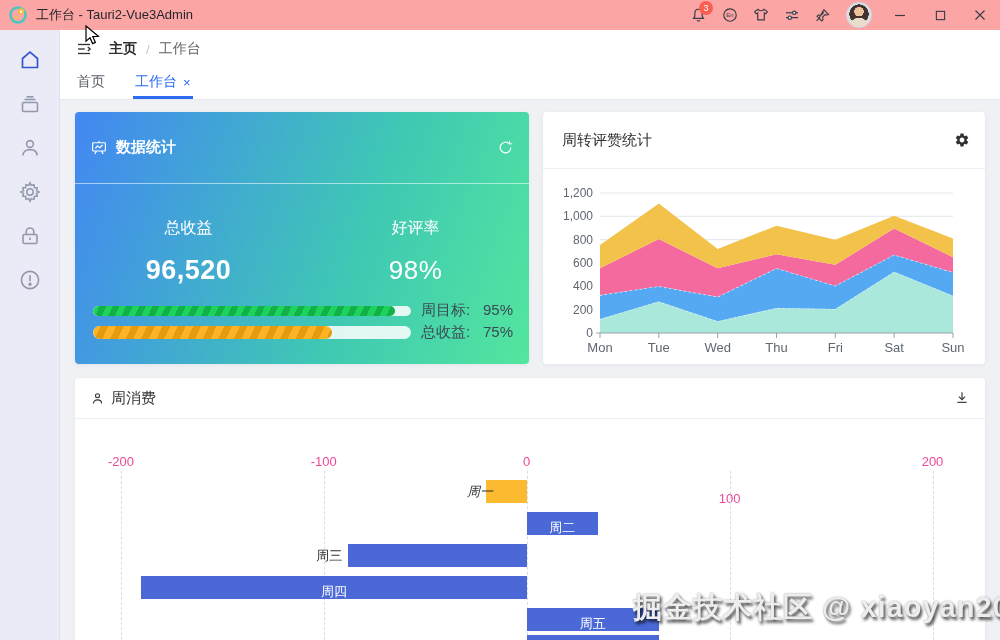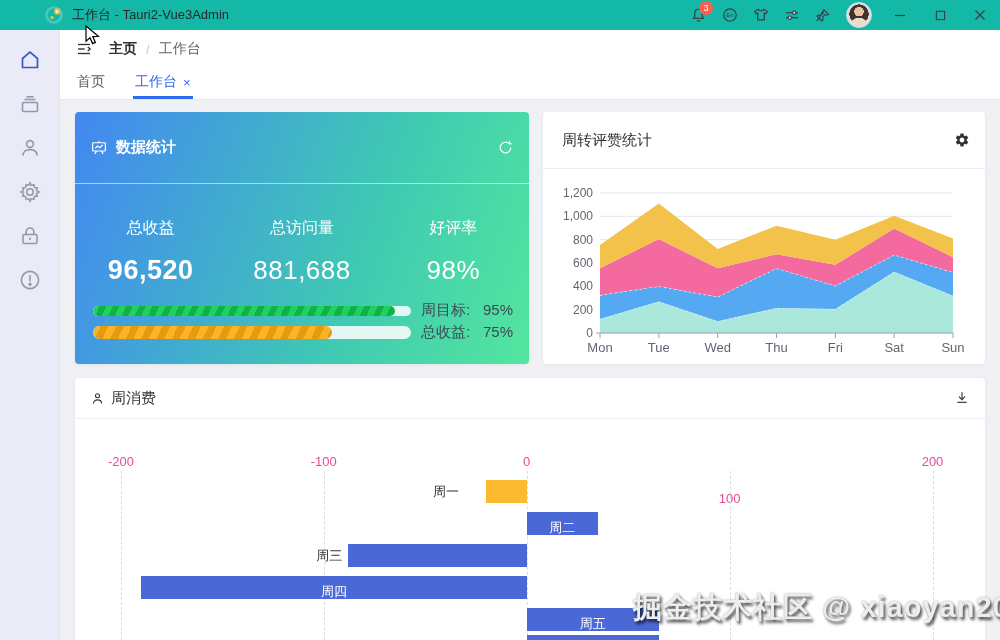--- a/index.html
+++ b/index.html
@@ -7,21 +7,21 @@
   body {
     font-family:"Liberation Sans","DejaVu Sans",sans-serif;
     position:relative; background:#f0f1f4; color:#303133; font-size:13px;
     -webkit-font-smoothing:antialiased;
   }
   svg { display:block; }
 
   
   .titlebar {
     position:absolute; left:0; top:0; width:1000px; height:30px;
-    background:#14b8a6; display:flex; align-items:center; z-index:50;padding-left:36px;
+    background:#fca5a5; display:flex; align-items:center; z-index:50;
   }
   .titlebar .logo { margin-left:8px; }
   .titlebar .win-title { margin-left:8px; font-size:13px; color:#25272b; }
   .tb-right { position:absolute; right:0; top:0; height:30px; display:flex; align-items:center; }
   .tb-ibtn { width:31px; height:30px; display:flex; align-items:center; justify-content:center; position:relative; cursor:pointer; }
   .tb-badge {
     position:absolute; top:1px; right:1px; min-width:14px; height:14px; border-radius:8px;
     background:#fa6050; color:#fff; font-size:9px; line-height:14px; text-align:center; padding:0 2px;
   }
   .avatar { width:26px; height:26px; border-radius:50%; margin:0 8px; overflow:hidden;
@@ -249,24 +249,20 @@
           <svg width="17" height="17" viewBox="0 0 24 24" fill="none" stroke="#fff" stroke-width="1.7">
             <path d="M19.5 12 a7.5 7.5 0 1 1 -2.2 -5.3"></path>
             <polyline points="17.8,2.8 17.6,7 21.6,6.6" stroke-width="1.5"></polyline>
           </svg>
         </span>
       </div>
       <div class="stats-row">
         <div class="stat-col">
           <div class="stat-label">总收益</div>
           <div class="stat-value big">96,520</div>
-        </div>
-        <div class="stat-col">
-          <div class="stat-label">总访问量</div>
-          <div class="stat-value">881,688</div>
         </div>
         <div class="stat-col">
           <div class="stat-label">好评率</div>
           <div class="stat-value">98%</div>
         </div>
       </div>
       <div class="prog-row" style="top:189px;">
         <div class="prog-track h10">
           <div class="prog-fill green" style="width: 95%;"></div>
         </div>
@@ -353,21 +349,21 @@
           <div class="gridline" style="left: 45.9px;"></div>
           <div class="axis-lab" style="left: 248.8px;">-100</div>
           <div class="gridline" style="left: 248.8px;"></div>
           <div class="axis-lab" style="left: 451.7px;">0</div>
           <div class="gridline" style="left: 451.7px;"></div>
           <div class="axis-lab" style="left: 654.6px; margin-top: 37px;">100</div>
           <div class="gridline" style="left: 654.6px;"></div>
           <div class="axis-lab" style="left: 857.5px;">200</div>
           <div class="gridline" style="left: 857.5px;"></div>
           <div class="hbar" style="left: 411.12px; top: 61px; width: 40.58px; background: rgb(252, 186, 48);"></div>
-          <div class="hbar-label-out" style="left: 338px; width: 46px; justify-content: flex-end; top: 61px;">周一</div>
+          <div class="hbar-label-out" style="left: 372px; width: 46px; justify-content: flex-end; top: 61px; font-style: italic;">周一</div>
           <div class="hbar" style="left: 451.7px; top: 93px; width: 71.015px; background: rgb(75, 105, 214);"></div>
           <div class="hbar-label-in" style="left: 451.7px; width: 71.015px; top: 93px;">周二</div>
           <div class="hbar" style="left: 273.148px; top: 125px; width: 178.552px; background: rgb(75, 105, 214);"></div>
           <div class="hbar-label-out" style="left: 221.148px; width: 46px; justify-content: flex-end; top: 125px;">周三</div>
           <div class="hbar" style="left: 66.19px; top: 157px; width: 385.51px; background: rgb(75, 105, 214);"></div>
           <div class="hbar-label-in" style="left: 66.19px; width: 385.51px; top: 157px;">周四</div>
           <div class="hbar" style="left: 451.7px; top: 189px; width: 131.885px; background: rgb(75, 105, 214);"></div>
           <div class="hbar-label-in" style="left: 451.7px; width: 131.885px; top: 189px;">周五</div>
           <div class="hbar" style="left: 451.7px; top: 216px; width: 131.885px; background: rgb(75, 105, 214);"></div>
           <div class="hbar-label-in" style="left: 451.7px; width: 131.885px; top: 216px;">周六</div>

